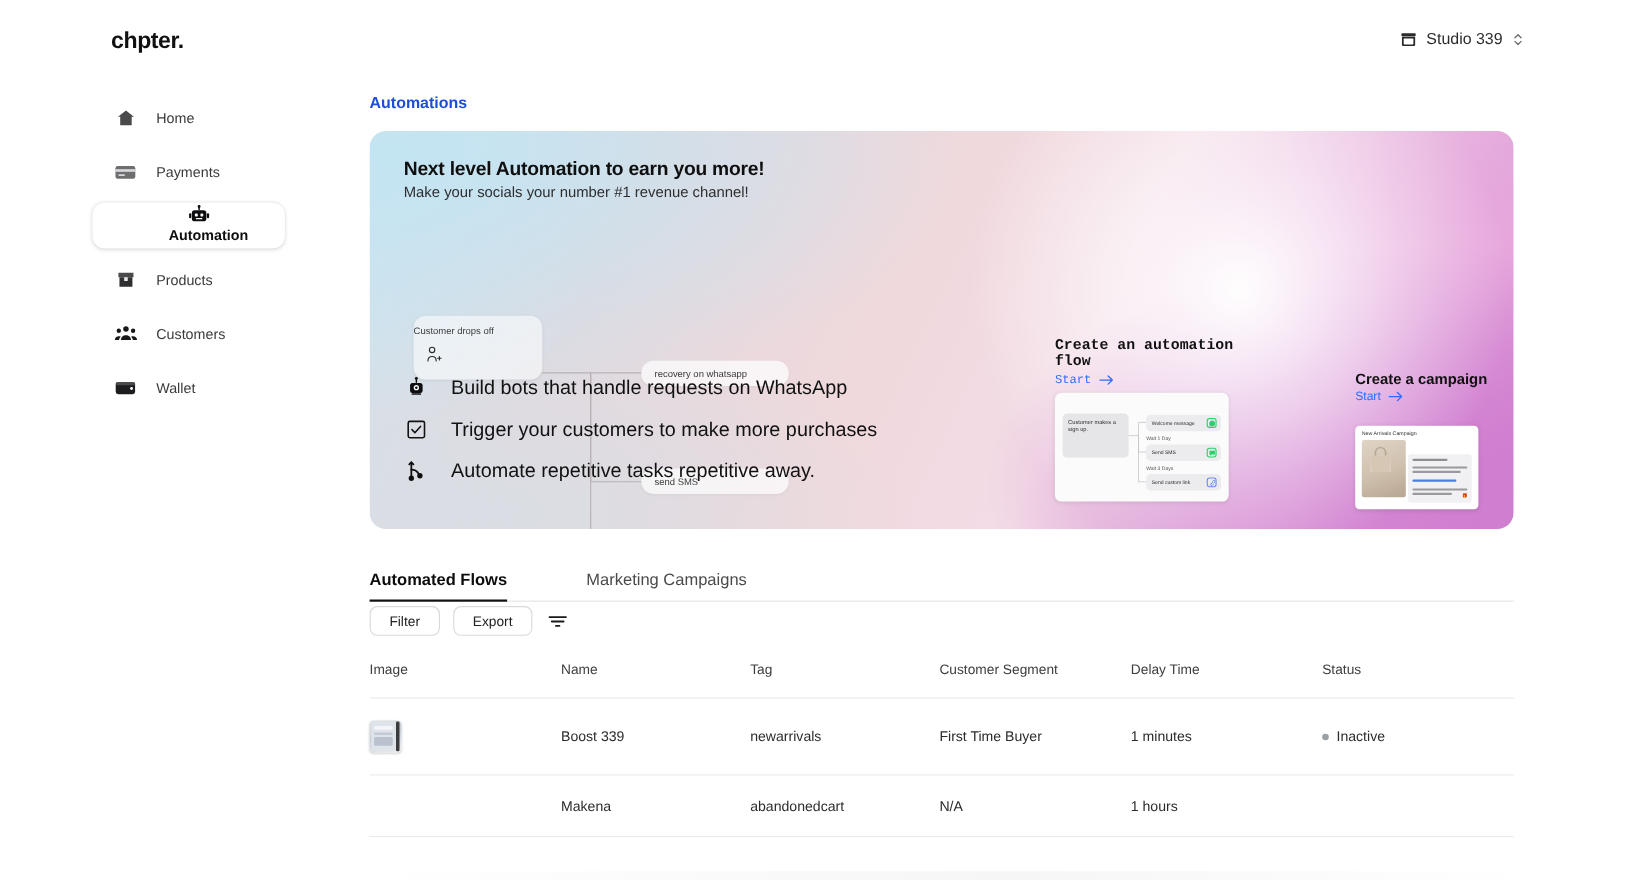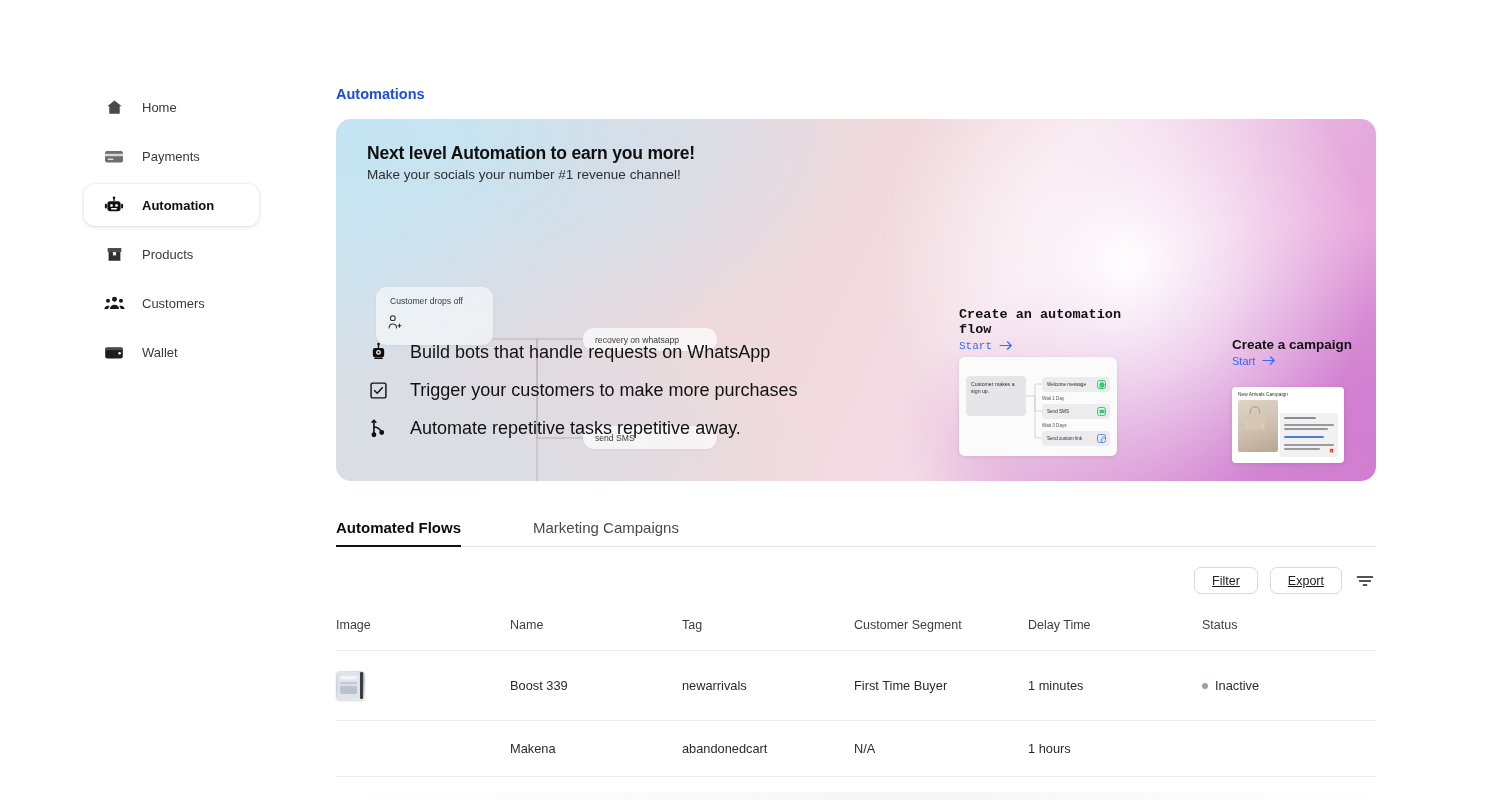--- a/index.html
+++ b/index.html
@@ -37,20 +37,21 @@
   .nav-item {
     display: flex; align-items: center; height: 42px;
     padding-left: 19px; margin-bottom: 7px;
     border-radius: 11px; cursor: pointer;
   }
   .nav-item .ic { width: 22px; height: 22px; flex: 0 0 22px; display:flex; align-items:center; justify-content:center; }
   .nav-item .lbl { margin-left: 17px; font-size: 13px; color: #3a3a3c; white-space: nowrap; }
   .nav-item.active {
     background: #ffffff;
     box-shadow: 0 1px 4px rgba(0,0,0,.13), 0 0 0 0.5px rgba(0,0,0,.05);
+    flex-direction: column;
   }
   .nav-item.active .lbl { color: #0d0d0d; font-weight: 700; }
 
   
   .main { position: absolute; left: 336px; top: 86px; width: 1040px; }
   .page-title { font-size: 14.5px; font-weight: 700; color: #1d4ed8; margin-bottom: 17px; }
 
   
   .banner {
     position: relative; width: 1040px; height: 362px;
@@ -66,21 +67,21 @@
   .bnr-h1 { position:absolute; left:31px; top:24px; font-size:17.5px; font-weight:700; color:#0f0f10; letter-spacing:-.2px; }
   .bnr-sub { position:absolute; left:31px; top:48px; font-size:13.5px; color:#2e2e30; }
 
   
   .flow-wrap { position:absolute; left:31px; top:168px; width:360px; height:240px; }
   .fl-node {
     position:absolute; background: rgba(255,255,255,.70);
     border-radius: 11px; box-shadow: 0 1px 3px rgba(0,0,0,.05);
   }
   .fl-node.trigger { left:9px; top:0px; width:117px; height:58px; background: rgba(255,255,255,.55); }
-  .fl-node.trigger .t { position:absolute; left:14px; top:9px; font-size:8.6px; color:#3b3b3d; white-space:nowrap;text-align:center; }
+  .fl-node.trigger .t { position:absolute; left:0; top:9px; font-size:8.6px; color:#3b3b3d; white-space:nowrap;text-align:center; }
   .fl-node.trigger .usr { position:absolute; left:11px; top:27px; }
   .fl-node.a1 { left:216px; top:41px; width:134px; height:23px; }
   .fl-node.a2 { left:216px; top:139px; width:134px; height:23px; }
   .fl-node .lab { position:absolute; left:12px; top:50%; transform:translateY(-50%); font-size:8.6px; color:#3b3b3d; white-space:nowrap; }
   .fl-lines { position:absolute; left:0; top:0; width:540px; height:300px; pointer-events:none; }
 
   .feat-list { position:absolute; left:31px; top:214px; }
   .feat { display:flex; align-items:center; height:38px; margin-bottom:0px; }
   .feat + .feat { margin-top: 0px; }
   .feat .fic { width:22px; height:22px; flex:0 0 22px; display:flex; align-items:center; justify-content:center; }
@@ -119,21 +120,21 @@
   .mc-emoji { position:absolute; right:4px; bottom:4px; font-size:4px; }
 
   
   .tabs { margin-top: 32px; position: relative; width: 1040px; }
   .tabrow { display:flex; align-items:flex-end; gap: 0px; border-bottom: 1px solid #e3e3e5; }
   .tab { padding: 6px 0 10px 0; font-size: 15px; color:#4a4a4c; cursor:pointer; position:relative; }
   .tab.active { font-weight:700; color:#0c0c0d; }
   .tab.active::after { content:""; position:absolute; left:0; right:0; bottom:-1px; height:2.5px; background:#111; }
   .tab-gap { width: 72px; }
 
-  .toolbar { display:flex; justify-content:flex-end; align-items:center; gap:12px; margin-top:20px; padding-right:0px;text-decoration:underline; }
+  .toolbar { display:flex; justify-content:flex-start; align-items:center; gap:12px; margin-top:4px; padding-right:0px; }
   .tb-btn {
     height:27px; padding:0 17px; border:1px solid #d9d9dc; border-radius:7px;
     background:#fff; font-size:12.5px; color:#222; cursor:pointer;
     display:flex; align-items:center; font-family:"Liberation Sans", sans-serif;
   }
   .tb-ficon { width:22px; height:20px; cursor:pointer; display:flex; align-items:center; justify-content:center; }
 
   
   table.flows { width:1040px; border-collapse: collapse; margin-top: 14px; }
   table.flows th {
@@ -159,20 +160,40 @@
   .dot.inactive { background:#9aa0a6; }
 
   .sheen { position:absolute; left:336px; bottom:0; width:1060px; height:8px;
            background:linear-gradient(90deg, rgba(0,0,0,0) 0%, rgba(0,0,0,.035) 55%, rgba(0,0,0,0) 100%); }
 </style>
 </head>
 <body>
 
 <div class="app">
 
+  <div class="topbar">
+    <div class="logo">chpter.</div>
+
+    <div class="store-switch">
+      <span class="store-icon">
+        <svg width="15" height="14" viewBox="0 0 15 14" fill="none">
+          <path d="M1.5 4.2h12v7.6a1 1 0 0 1-1 1h-10a1 1 0 0 1-1-1V4.2z" fill="#2b2b2d"></path>
+          <rect x="1" y="1.2" width="13" height="2.6" rx=".8" fill="#2b2b2d"></rect>
+          <rect x="3.1" y="6.1" width="8.8" height="5.3" rx=".6" fill="#ffffff"></rect>
+        </svg>
+      </span>
+      <span class="store-name">Studio 339</span>
+      <span class="chev-updown">
+        <svg width="10" height="16" viewBox="0 0 10 16" fill="none" stroke="#6b6b6e" stroke-width="1.2" stroke-linecap="round" stroke-linejoin="round">
+          <path d="M2.2 6.4 5 3.6l2.8 2.8"></path>
+          <path d="M2.2 9.6 5 12.4l2.8-2.8"></path>
+        </svg>
+      </span>
+    </div>
+  </div>
 
   <nav class="sidebar">
 
     <div class="nav-item">
       <span class="ic">
         <svg width="19" height="19" viewBox="0 0 20 20" fill="none">
           <path d="M10 2.6 2.4 8.6h2.1v8h11v-8h2.1L10 2.6z" fill="#4a4a4c"></path>
         </svg>
       </span>
       <span class="lbl">Home</span>

